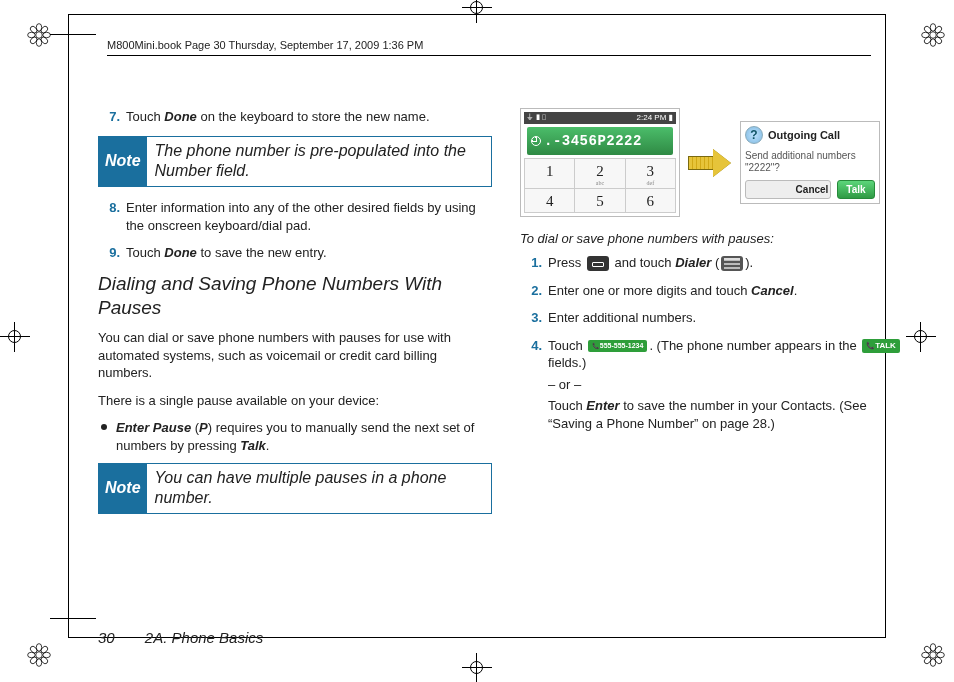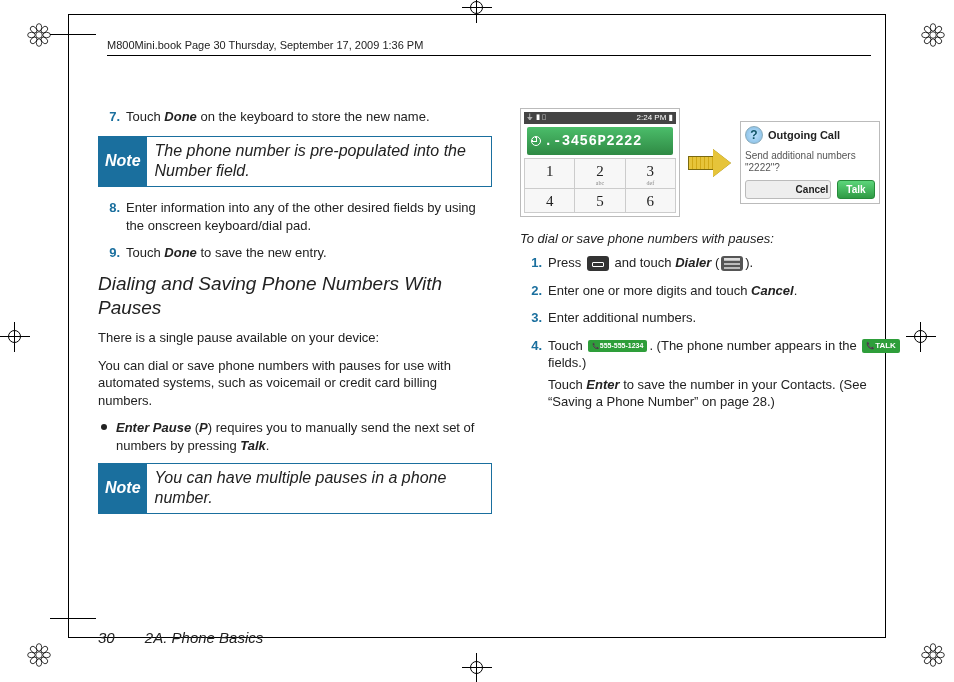--- a/index.html
+++ b/index.html
@@ -292,22 +292,22 @@
         <span>Enter information into any of the other desired fields by using the onscreen keyboard/dial pad.</span>
       </li>
       <li>
         <span class="num">9.</span>
         <span>
           <span>Touch </span><span class="bi">Done</span><span> to save the new entry.</span>
         </span>
       </li>
     </ol>
     <h2 class="section">Dialing and Saving Phone Numbers With Pauses</h2>
+    <p class="body">You can dial or save phone numbers with pauses for use with automated systems, such as voicemail or credit card billing numbers.</p>
     <p class="body">There is a single pause available on your device:</p>
-    <p class="body">You can dial or save phone numbers with pauses for use with automated systems, such as voicemail or credit card billing numbers.</p>
     <ul class="bullets">
       <li>
         <span class="bi">Enter Pause</span><span> (</span><span class="bi">P</span><span>) requires you to manually send the next set of numbers by pressing </span><span class="bi">Talk</span><span>.</span>
       </li>
     </ul>
     <div class="note-box">
       <div class="note-label">Note</div>
       <div class="note-text">You can have multiple pauses in a phone number.</div>
     </div>
   </div>
@@ -365,20 +365,21 @@
       </li>
       <li>
         <span class="num">3.</span>
         <span>Enter additional numbers.</span>
       </li>
       <li>
         <span class="num">4.</span>
         <span>
           <span>Touch </span><span class="badge-green"><span style="font-size:6px;">📞</span><span>555-555-1234</span></span><span>. (The phone number appears in the </span><span class="badge-green talk"><span style="font-size:7px;">📞</span><span>TALK</span></span><span> fields.)</span>
         </span>
+        <div class="sub-indent">– or –</div>
         <div class="sub-indent">
           <span>Touch </span><span class="bi">Enter</span><span> to save the number in your Contacts. (See “Saving a Phone Number” on page 28.)</span>
         </div>
       </li>
     </ol>
   </div>
 </div>
 
 <div class="footer">
   <span class="pn">30</span>

